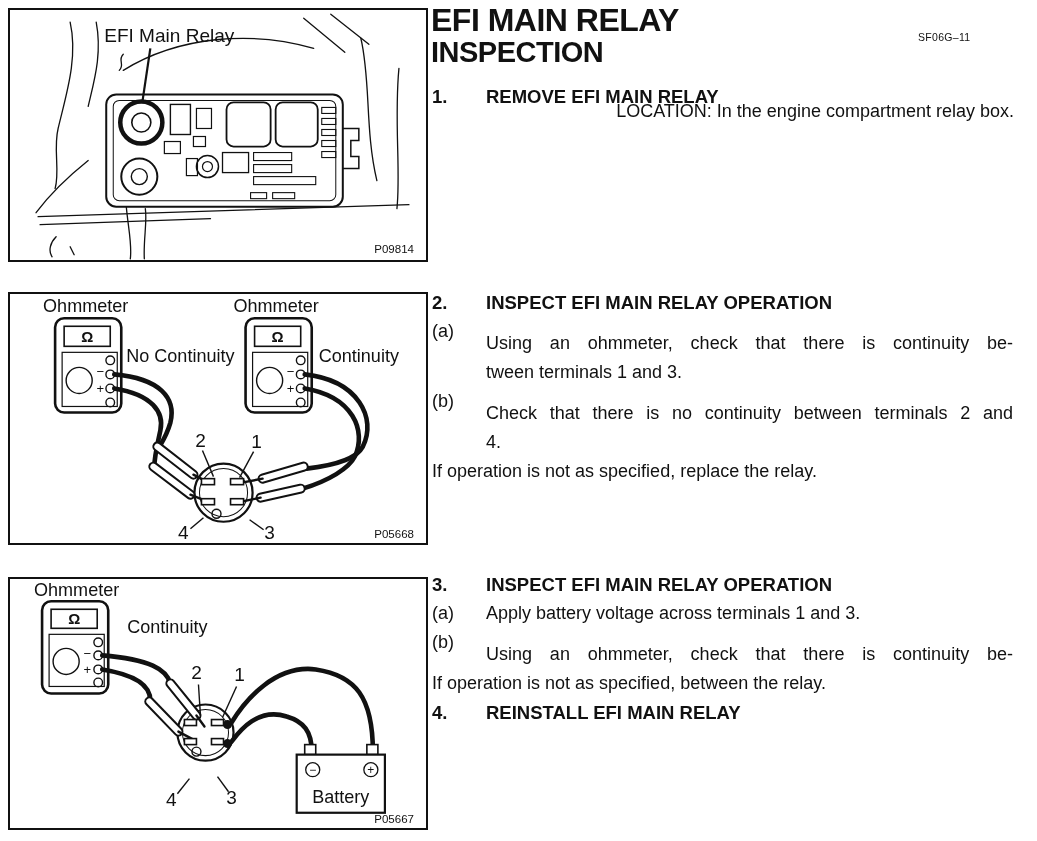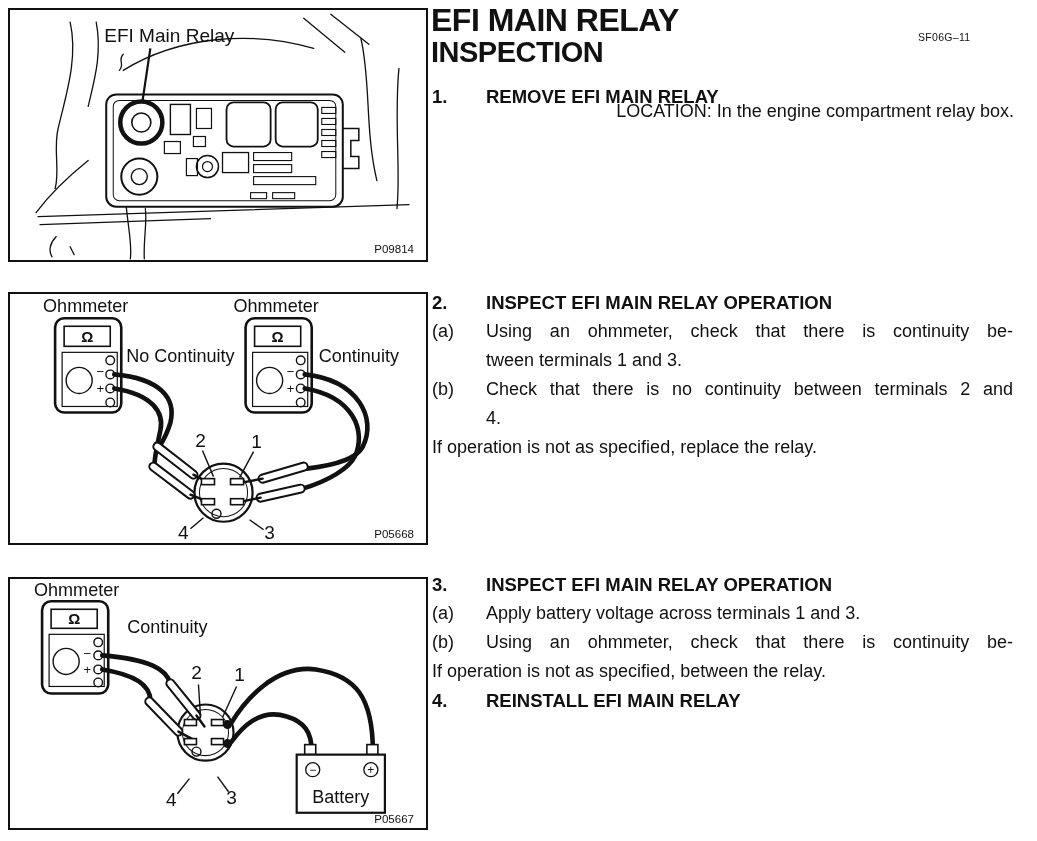--- a/index.html
+++ b/index.html
@@ -20,21 +20,21 @@
   .subtitle{position:absolute;left:431px;top:36px;font-size:29px;font-weight:bold;letter-spacing:-.5px;}
 
   .sec{position:absolute;left:432px;width:582px;font-size:18px;line-height:29px;}
   #sec1{top:82px;}
   #loc{top:97px;text-align:right;}
   #sec2{top:288px;}
   #sec3{top:570px;}
   .step-head{display:grid;grid-template-columns:54px 1fr;font-weight:bold;font-size:18.5px;}
   .item{display:grid;grid-template-columns:54px 527px;}
   .line{width:527px;}
-  .just{text-align:justify;text-align-last:justify;}
+  .just{text-align:justify;text-align-last:justify;margin-top:12px;}
   .note{line-height:29px;}
 </style>
 </head>
 <body>
 
 <div class="fig" id="fig1">
   <svg viewBox="0 0 415 249">
     <g fill="none" stroke="#111" stroke-width="1.3" stroke-linecap="round">
       <path d="M60,12 C68,48 56,84 48,118 C43,138 50,160 45,178"></path>
       <path d="M86,12 C92,44 84,70 78,96"></path>

